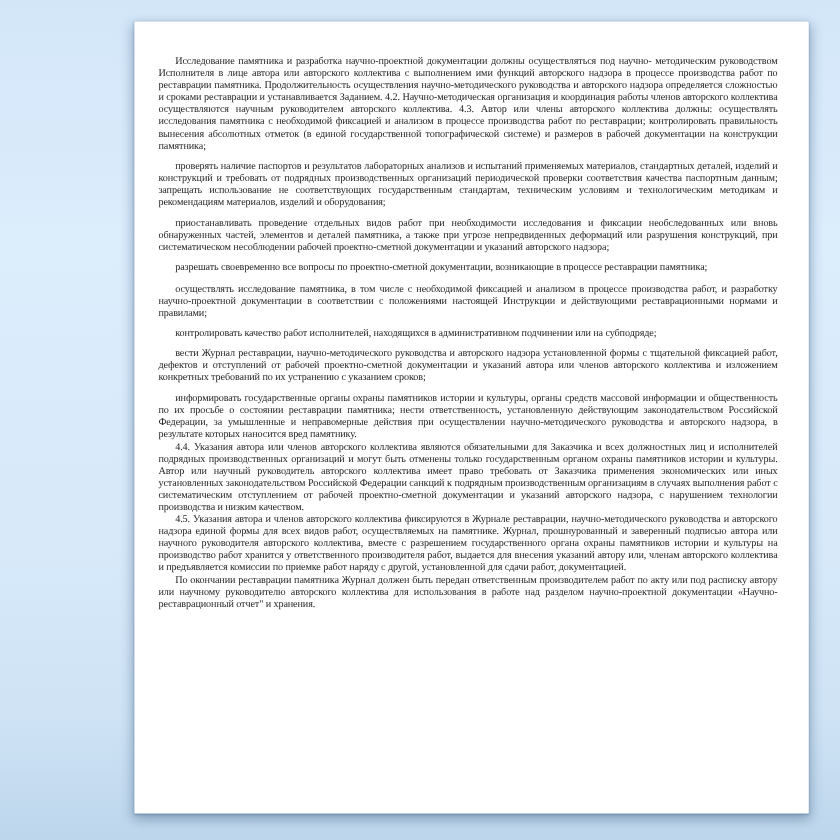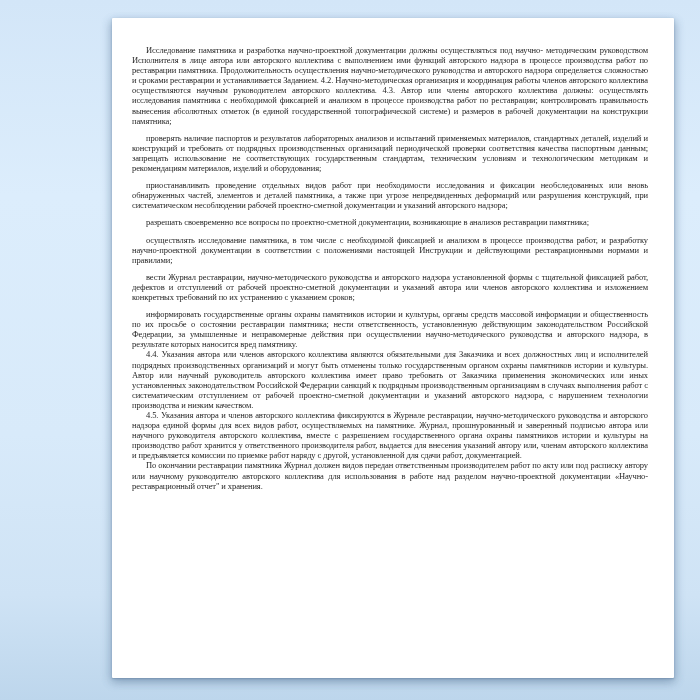--- a/index.html
+++ b/index.html
@@ -58,22 +58,23 @@
 </style>
 </head>
 <body>
 
 <div class="scene" style="background: linear-gradient(rgb(211, 230, 248) 0%, rgb(220, 237, 252) 28%, rgb(216, 234, 250) 62%, rgb(207, 227, 245) 85%, rgb(189, 214, 236) 100%);">
   <div class="page" style="background: rgb(255, 255, 255);">
     <div class="content" id="document-text" style="color: rgb(38, 38, 38);">
         <p class="para">Исследование памятника и разработка научно-проектной документации должны осуществляться под научно- методическим руководством Исполнителя в лице автора или авторского коллектива с выполнением ими функций авторского надзора в процессе производства работ по реставрации памятника. Продолжительность осуществления научно-методического руководства и авторского надзора определяется сложностью и сроками реставрации и устанавливается Заданием. 4.2. Научно-методическая организация и координация работы членов авторского коллектива осуществляются научным руководителем авторского коллектива. 4.3. Автор или члены авторского коллектива должны: осуществлять исследования памятника с необходимой фиксацией и анализом в процессе производства работ по реставрации; контролировать правильность вынесения абсолютных отметок (в единой государственной топографической системе) и размеров в рабочей документации на конструкции памятника;</p>
         <p class="para spaced">проверять наличие паспортов и результатов лабораторных анализов и испытаний применяемых материалов, стандартных деталей, изделий и конструкций и требовать от подрядных производственных организаций периодической проверки соответствия качества паспортным данным; запрещать использование не соответствующих государственным стандартам, техническим условиям и технологическим методикам и рекомендациям материалов, изделий и оборудования;</p>
         <p class="para spaced">приостанавливать проведение отдельных видов работ при необходимости исследования и фиксации необследованных или вновь обнаруженных частей, элементов и деталей памятника, а также при угрозе непредвиденных деформаций или разрушения конструкций, при систематическом несоблюдении рабочей проектно-сметной документации и указаний авторского надзора;</p>
-        <p class="para spaced">разрешать своевременно все вопросы по проектно-сметной документации, возникающие в анализов реставрации памятника;</p>
+        <p class="para spaced">разрешать своевременно все вопросы по проектно-сметной документации, возникающие в процессе реставрации памятника;</p>
         <p class="para spaced">осуществлять исследование памятника, в том числе с необходимой фиксацией и анализом в процессе производства работ, и разработку научно-проектной документации в соответствии с положениями настоящей Инструкции и действующими реставрационными нормами и правилами;</p>
+        <p class="para spaced">контролировать качество работ исполнителей, находящихся в административном подчинении или на субподряде;</p>
         <p class="para spaced">вести Журнал реставрации, научно-методического руководства и авторского надзора установленной формы с тщательной фиксацией работ, дефектов и отступлений от рабочей проектно-сметной документации и указаний автора или членов авторского коллектива и изложением конкретных требований по их устранению с указанием сроков;</p>
         <p class="para spaced">информировать государственные органы охраны памятников истории и культуры, органы средств массовой информации и общественность по их просьбе о состоянии реставрации памятника; нести ответственность, установленную действующим законодательством Российской Федерации, за умышленные и неправомерные действия при осуществлении научно-методического руководства и авторского надзора, в результате которых наносится вред памятнику.</p>
         <p class="para">4.4. Указания автора или членов авторского коллектива являются обязательными для Заказчика и всех должностных лиц и исполнителей подрядных производственных организаций и могут быть отменены только государственным органом охраны памятников истории и культуры. Автор или научный руководитель авторского коллектива имеет право требовать от Заказчика применения экономических или иных установленных законодательством Российской Федерации санкций к подрядным производственным организациям в случаях выполнения работ с систематическим отступлением от рабочей проектно-сметной документации и указаний авторского надзора, с нарушением технологии производства и низким качеством.</p>
         <p class="para">4.5. Указания автора и членов авторского коллектива фиксируются в Журнале реставрации, научно-методического руководства и авторского надзора единой формы для всех видов работ, осуществляемых на памятнике. Журнал, прошнурованный и заверенный подписью автора или научного руководителя авторского коллектива, вместе с разрешением государственного органа охраны памятников истории и культуры на производство работ хранится у ответственного производителя работ, выдается для внесения указаний автору или, членам авторского коллектива и предъявляется комиссии по приемке работ наряду с другой, установленной для сдачи работ, документацией.</p>
-        <p class="para">По окончании реставрации памятника Журнал должен видов передан ответственным производителем работ по акту или под расписку автору или научному руководителю авторского коллектива для использования в работе над разделом научно-проектной документации «Научно-реставрационный отчет" и хранения.</p>
+        <p class="para">По окончании реставрации памятника Журнал должен быть передан ответственным производителем работ по акту или под расписку автору или научному руководителю авторского коллектива для использования в работе над разделом научно-проектной документации «Научно-реставрационный отчет" и хранения.</p>
       </div>
   </div>
 </div>
 
 </body></html>

